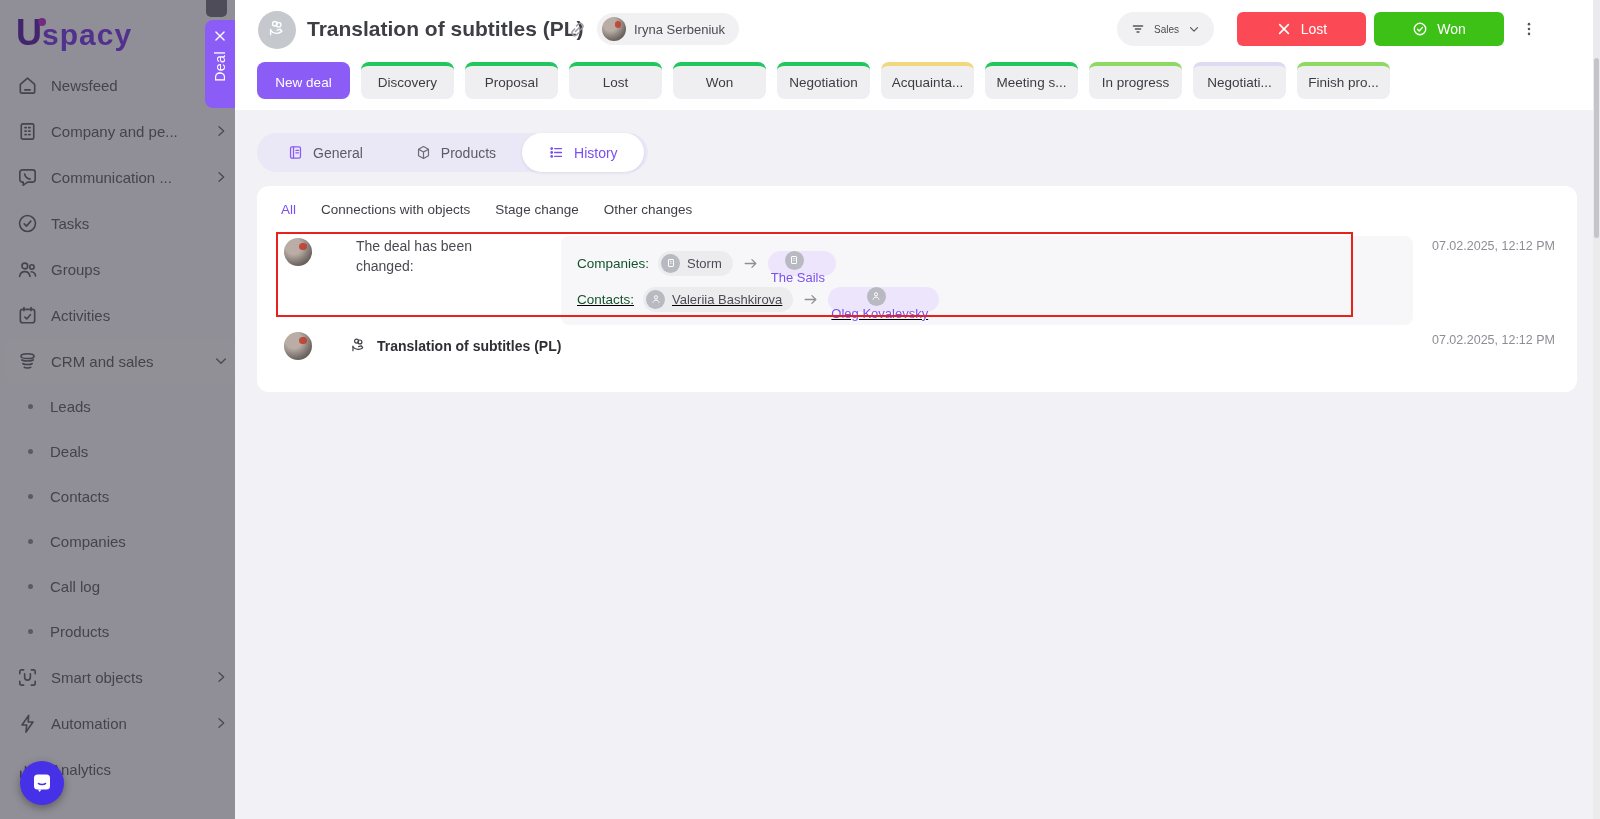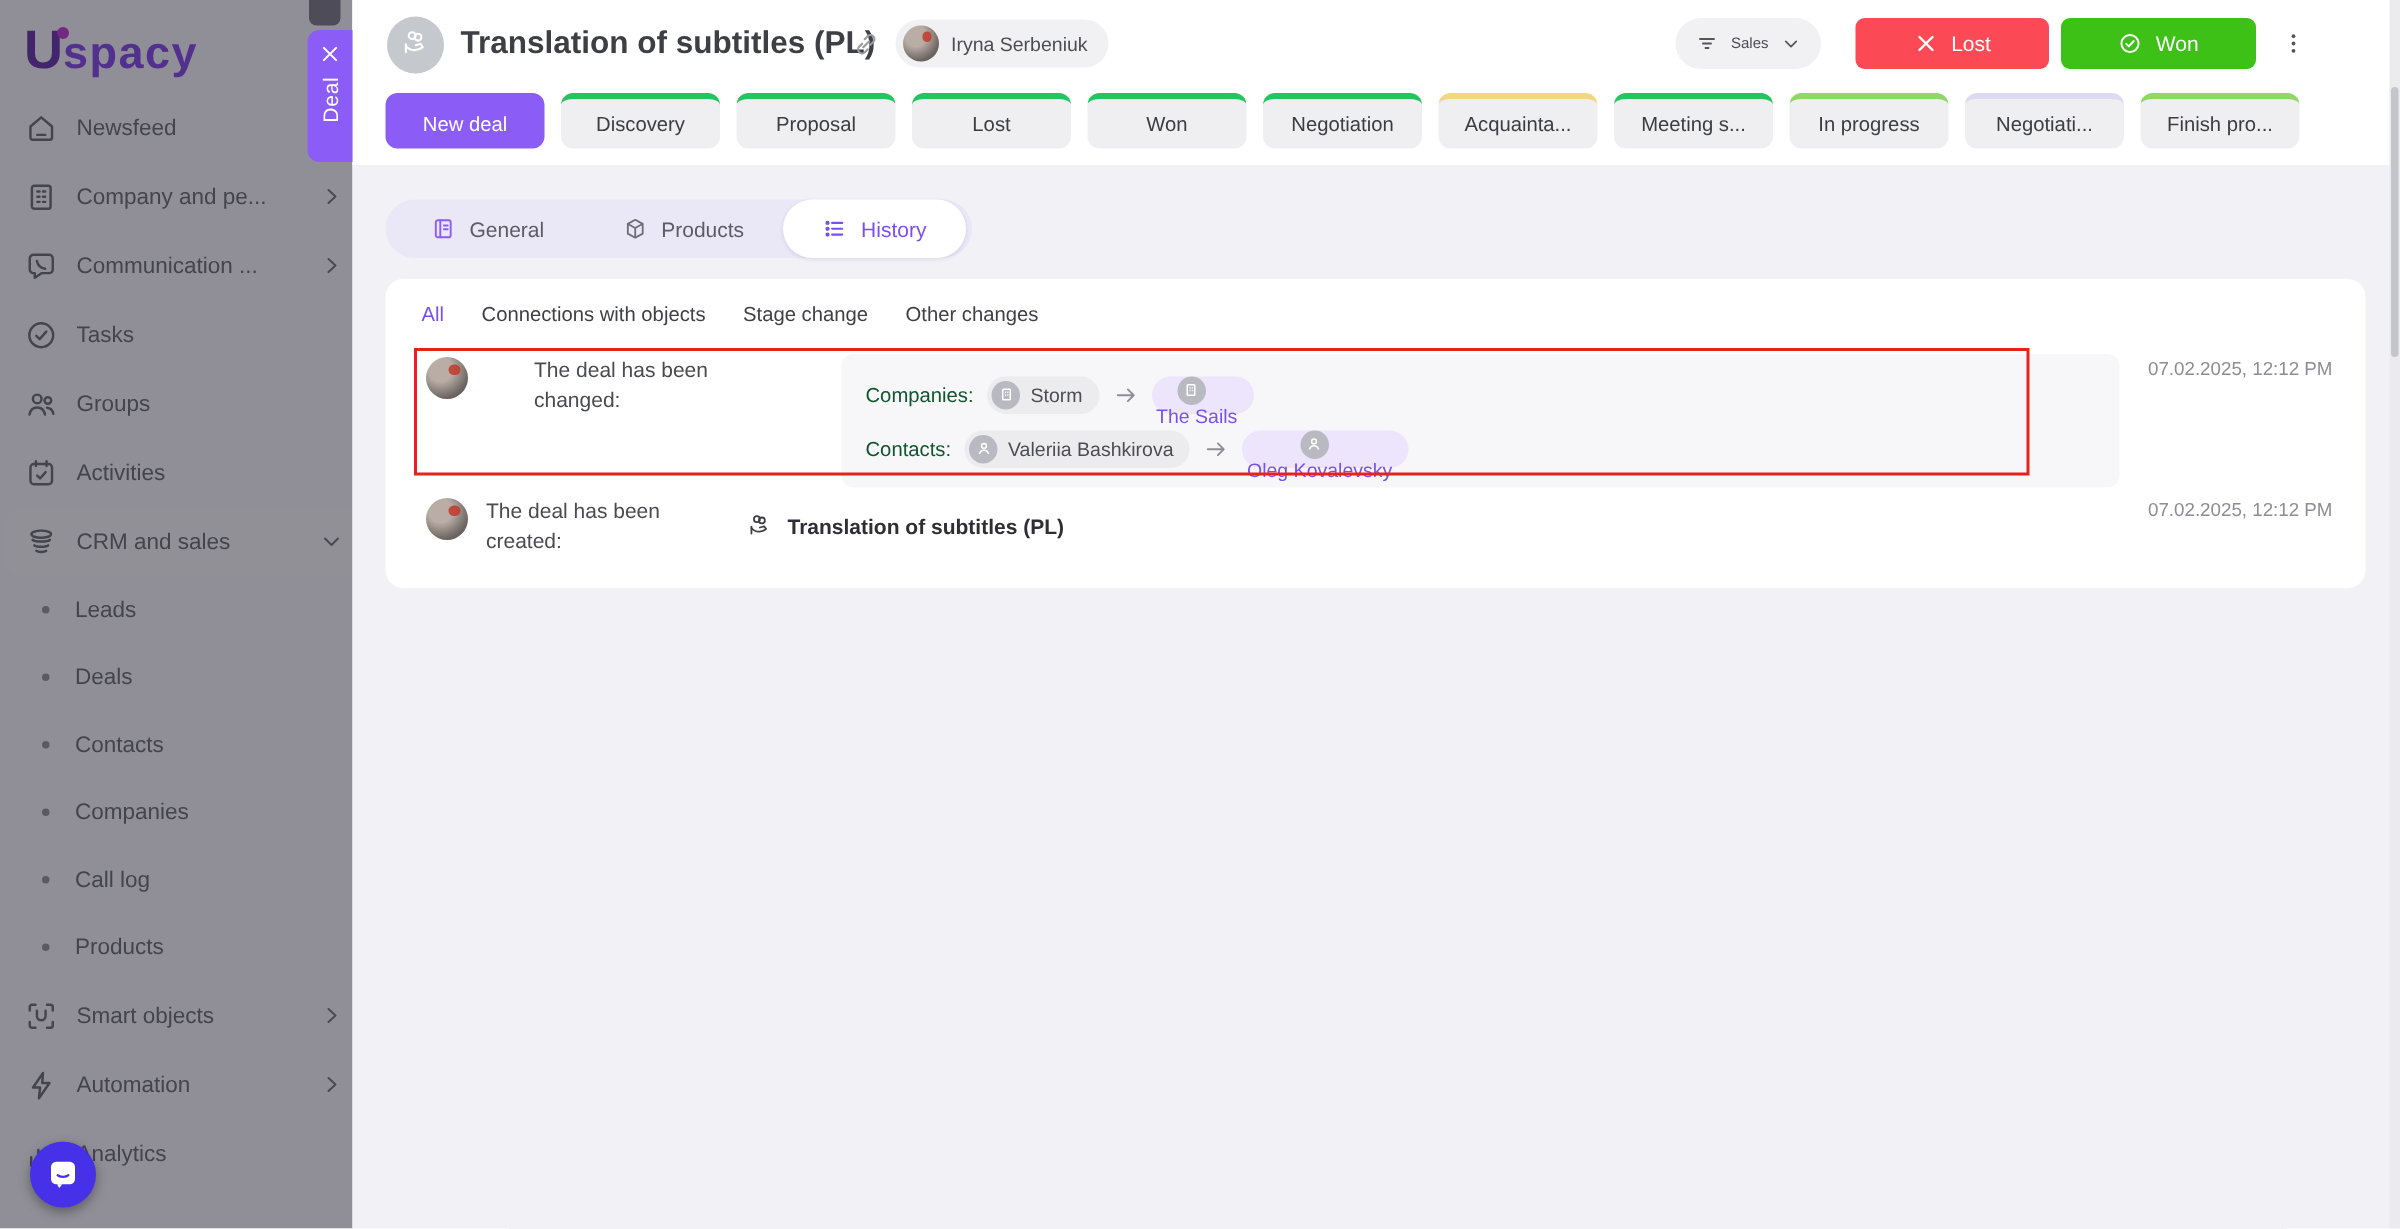--- a/index.html
+++ b/index.html
@@ -52,21 +52,21 @@
   .funnel-chip .txt { font-size:10px; color:#4c4c54; }
   .funnel-chip svg { color:#55555c; }
   .btn { position:absolute; top:12px; height:34px; border-radius:6px; display:flex; align-items:center;
     justify-content:center; gap:9px; color:#fff; font-size:14px; font-weight:500; cursor:pointer; }
   .btn-lost { left:1002px; width:129px; background:#fb4a55; }
   .btn-won { left:1139px; width:130px; background:#3ec117; }
   .btn svg { width:16px; height:16px; }
   .kebab { position:absolute; left:1283px; top:18px; width:22px; height:22px; color:#55555c; cursor:pointer; display:flex; align-items:center; justify-content:center; }
 
   .stages { position:absolute; left:22px; top:62px; display:flex; gap:11px; }
-  .stage { width:106px; height:37px; background:#efeff2; border-radius:8px; border-top:4px solid #22c55e;
+  .stage { width:93px; height:37px; background:#efeff2; border-radius:8px; border-top:4px solid #22c55e;
     display:flex; align-items:center; justify-content:center; font-size:13.5px; color:#3c3d43; cursor:pointer;
     white-space:nowrap; overflow:hidden; }
   .stage.active { background:#8b5cf6; border-top-color:#8b5cf6; color:#fff; font-weight:500; }
   .stage.yellow { border-top-color:#f3d77e; }
   .stage.green  { border-top-color:#8ed963; }
   .stage.pale   { border-top-color:#dfdaf3; }
 
   
   .tabs-pill { position:absolute; left:22px; top:133px; height:39px; background:#eae7f7; border-radius:20px;
     display:flex; align-items:center; padding:0 4px; }
@@ -81,21 +81,21 @@
   .card { position:absolute; left:22px; top:186px; width:1320px; height:206px; background:#fff; border-radius:12px; }
   .filters { position:absolute; left:24px; top:16px; display:flex; gap:25px; font-size:13.5px; color:#3f3f46; }
   .filters .f { cursor:pointer; }
   .filters .f.active { color:#7a4ff0; }
   .red-box { position:absolute; left:19px; top:46px; width:1077px; height:85px; border:2px solid #e8211c; z-index:5; pointer-events:none; }
   .event { position:absolute; left:27px; display:flex; }
   .event .photo { width:28px; height:28px; margin-right:12px; margin-top:2px; }
   .event .action { width:148px; font-size:14px; color:#4a4a52; line-height:20px; }
   .chg-panel { background:#f7f7f9; border-radius:8px; padding:10px 16px 12px; margin-left:25px; width:852px; }
   .chg-line { display:flex; align-items:center; height:28px; margin:3px 0 8px; }
-  .chg-line:last-child { margin-bottom:0; }
+  .chg-line:last-child { margin-bottom:0;text-decoration:underline; }
   .chg-line .fld { font-size:13.5px; color:#14532d; margin-right:9px; }
   .pill { display:flex; align-items:center; height:25px; border-radius:13px; background:#ececef; padding:0 11px 0 3px; font-size:13px; color:#4c4c54; cursor:pointer; }
   .pill .pic { width:19px; height:19px; border-radius:50%; background:#b9b9c1; display:flex; align-items:center; justify-content:center; margin-right:7px; flex:none; }
   .pill .pic svg { width:12px; height:12px; color:#fff; }
   .pill.purple { background:#ece5fc; color:#7a4ff0;flex-direction:column; }
   .arrow { width:17px; height:17px; color:#8e8e96; margin:0 9px; flex:none; }
   .created-line { display:flex; align-items:center; margin-left:25px; margin-top:2px; gap:9px; }
   .created-line svg { width:19px; height:19px; color:#3f3f46; flex:none; }
   .created-line .ttl { font-size:14px; font-weight:bold; color:#2e2e34; }
   .tstamp { position:absolute; font-size:12.5px; color:#8d8d95; right:22px; }
@@ -441,21 +441,20 @@
                 </span>
               <span>Oleg Kovalevsky</span>
             </span>
           </div>
         </div>
       </div>
       <span class="tstamp" style="top:53px;">07.02.2025, 12:12 PM</span>
 
       <div class="event" style="top:144px;">
         <span class="photo"></span>
-        <div class="action">The deal has been created:</div>
         <div class="created-line">
           <svg viewBox="0 0 24 24" fill="none" stroke="currentColor" stroke-width="1.5" stroke-linecap="round" stroke-linejoin="round">
               <circle cx="13.8" cy="6.3" r="2.5"></circle>
               <circle cx="9.6" cy="5.2" r="2.5"></circle>
               <path d="M5 12.6c1.8 2.2 4.4 3.3 7 3.1 1.8-.1 3.6-.9 5.3-2.2l-1.6-2.3-3.6 1"></path>
               <path d="M5 11.5v5.8"></path>
             </svg>
           <span class="ttl">Translation of subtitles (PL)</span>
         </div>
       </div>

